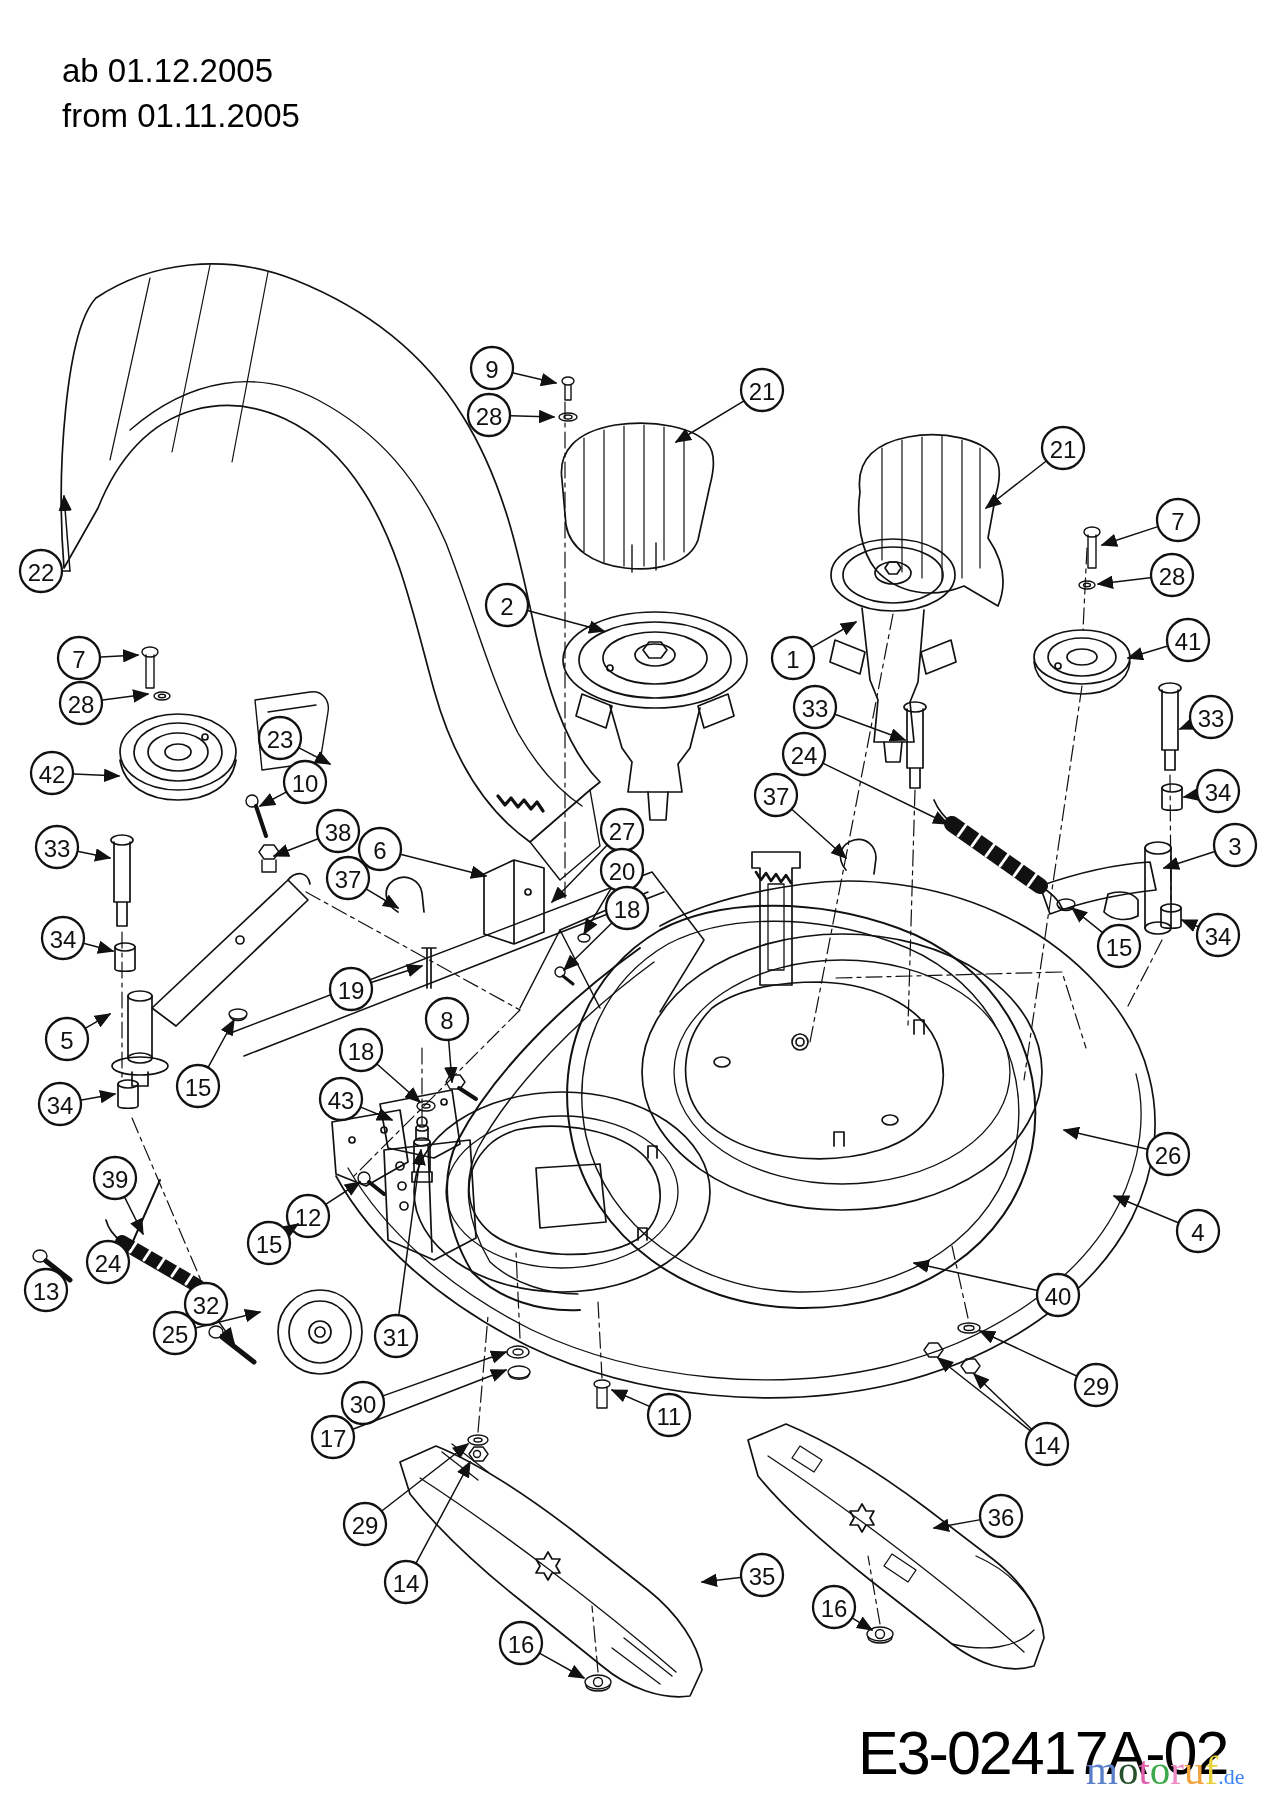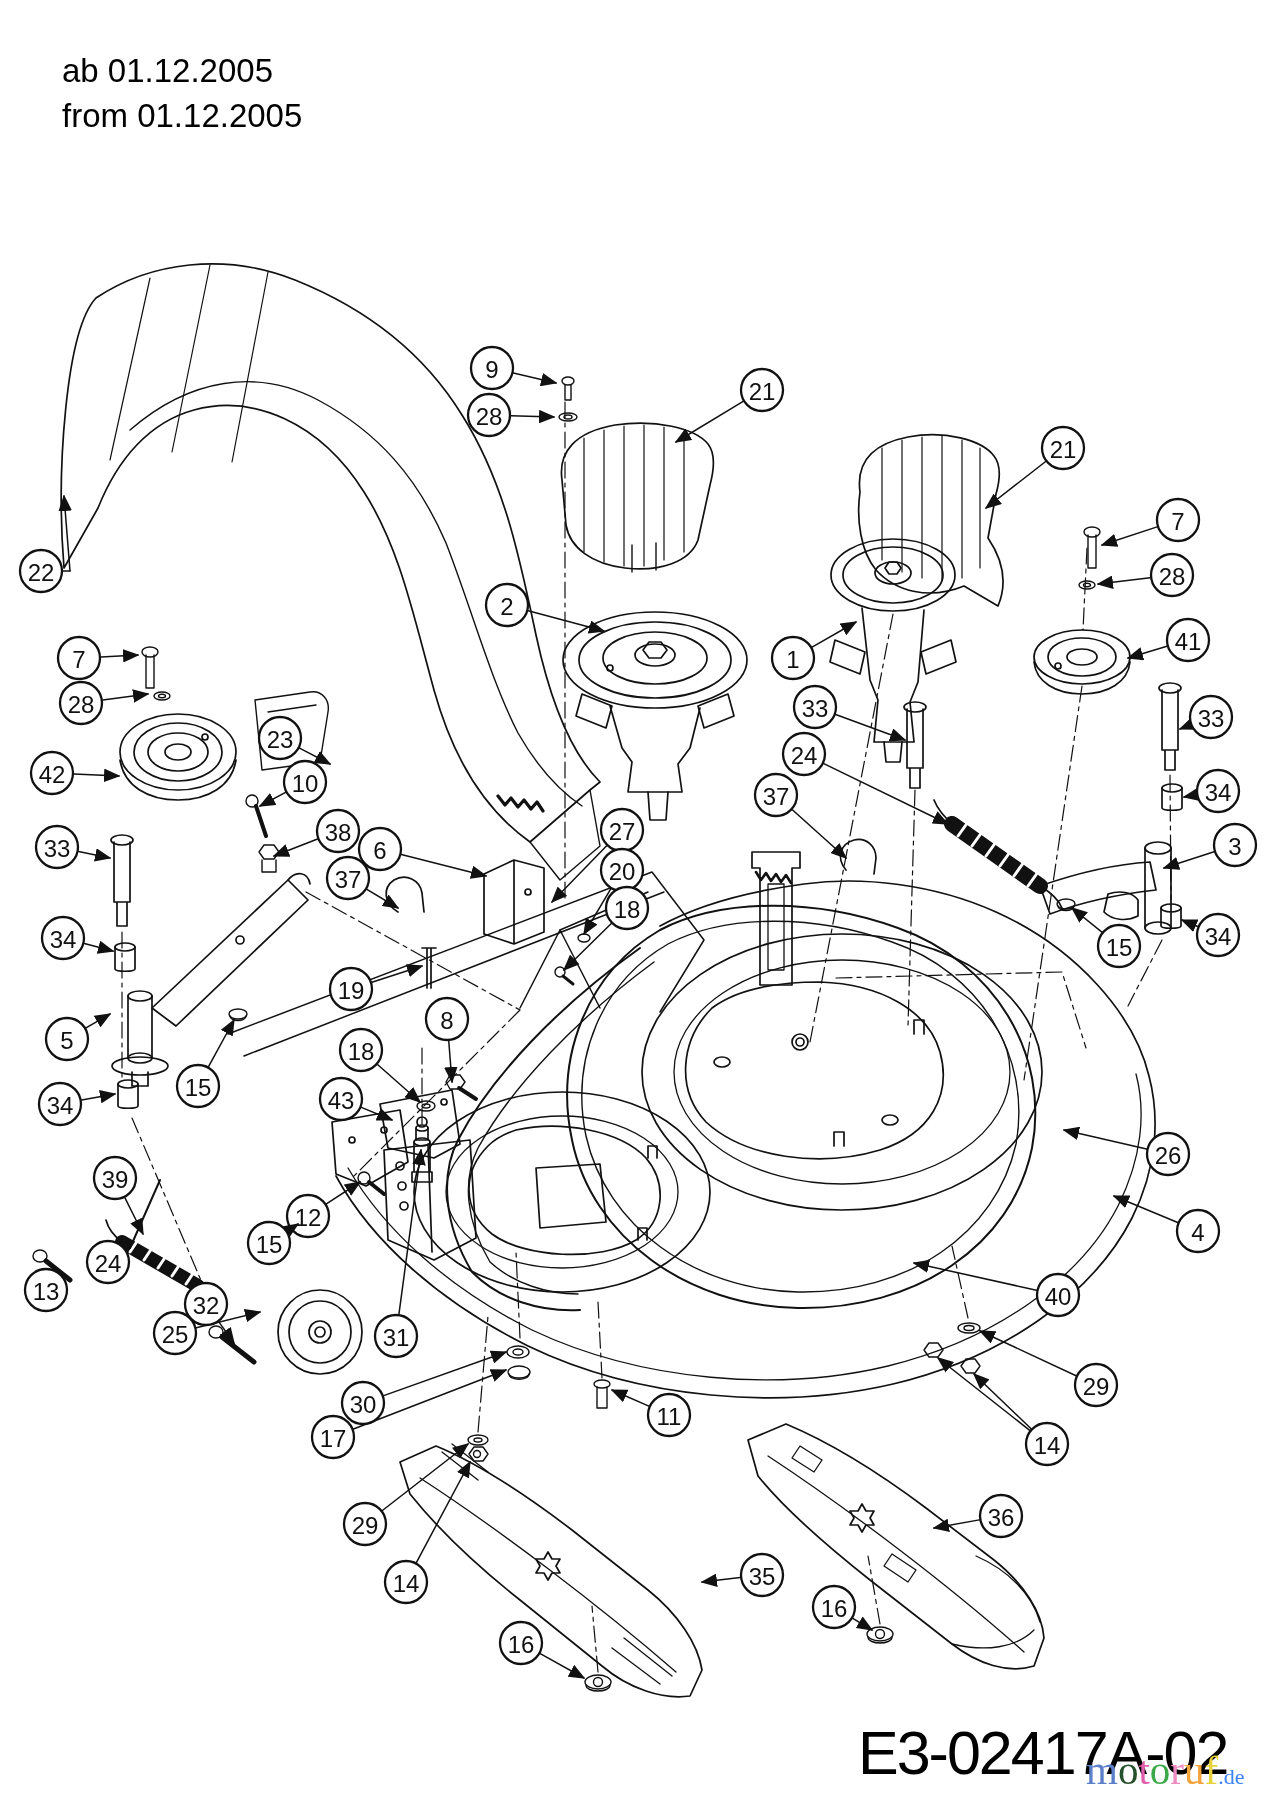--- a/index.html
+++ b/index.html
@@ -13,21 +13,21 @@
   #watermark .suffix{font-size:22px;color:#3b82f6;font-family:Liberation Serif, serif;}
   svg text.callout-num{font-family:"Liberation Sans",sans-serif;font-size:24px;fill:#111;}
 </style>
 </head>
 <body>
 
 <div id="page">
 
   <div id="header">
     <div>ab 01.12.2005</div>
-    <div>from 01.12.2005</div>
+    <div>from 01.11.2005</div>
   </div>
 
   <svg id="diagram-svg" width="1272" height="1800" viewBox="0 0 1272 1800">
     <defs>
       <marker id="arw" markerWidth="11" markerHeight="9" refX="10" refY="4.5" orient="auto">
         <path d="M0,0 L11,4.5 L0,9 z" fill="#111"></path>
       </marker>
     </defs>
 
     <g fill="none" stroke="#111" stroke-width="1.7" stroke-linecap="round" stroke-linejoin="round">

